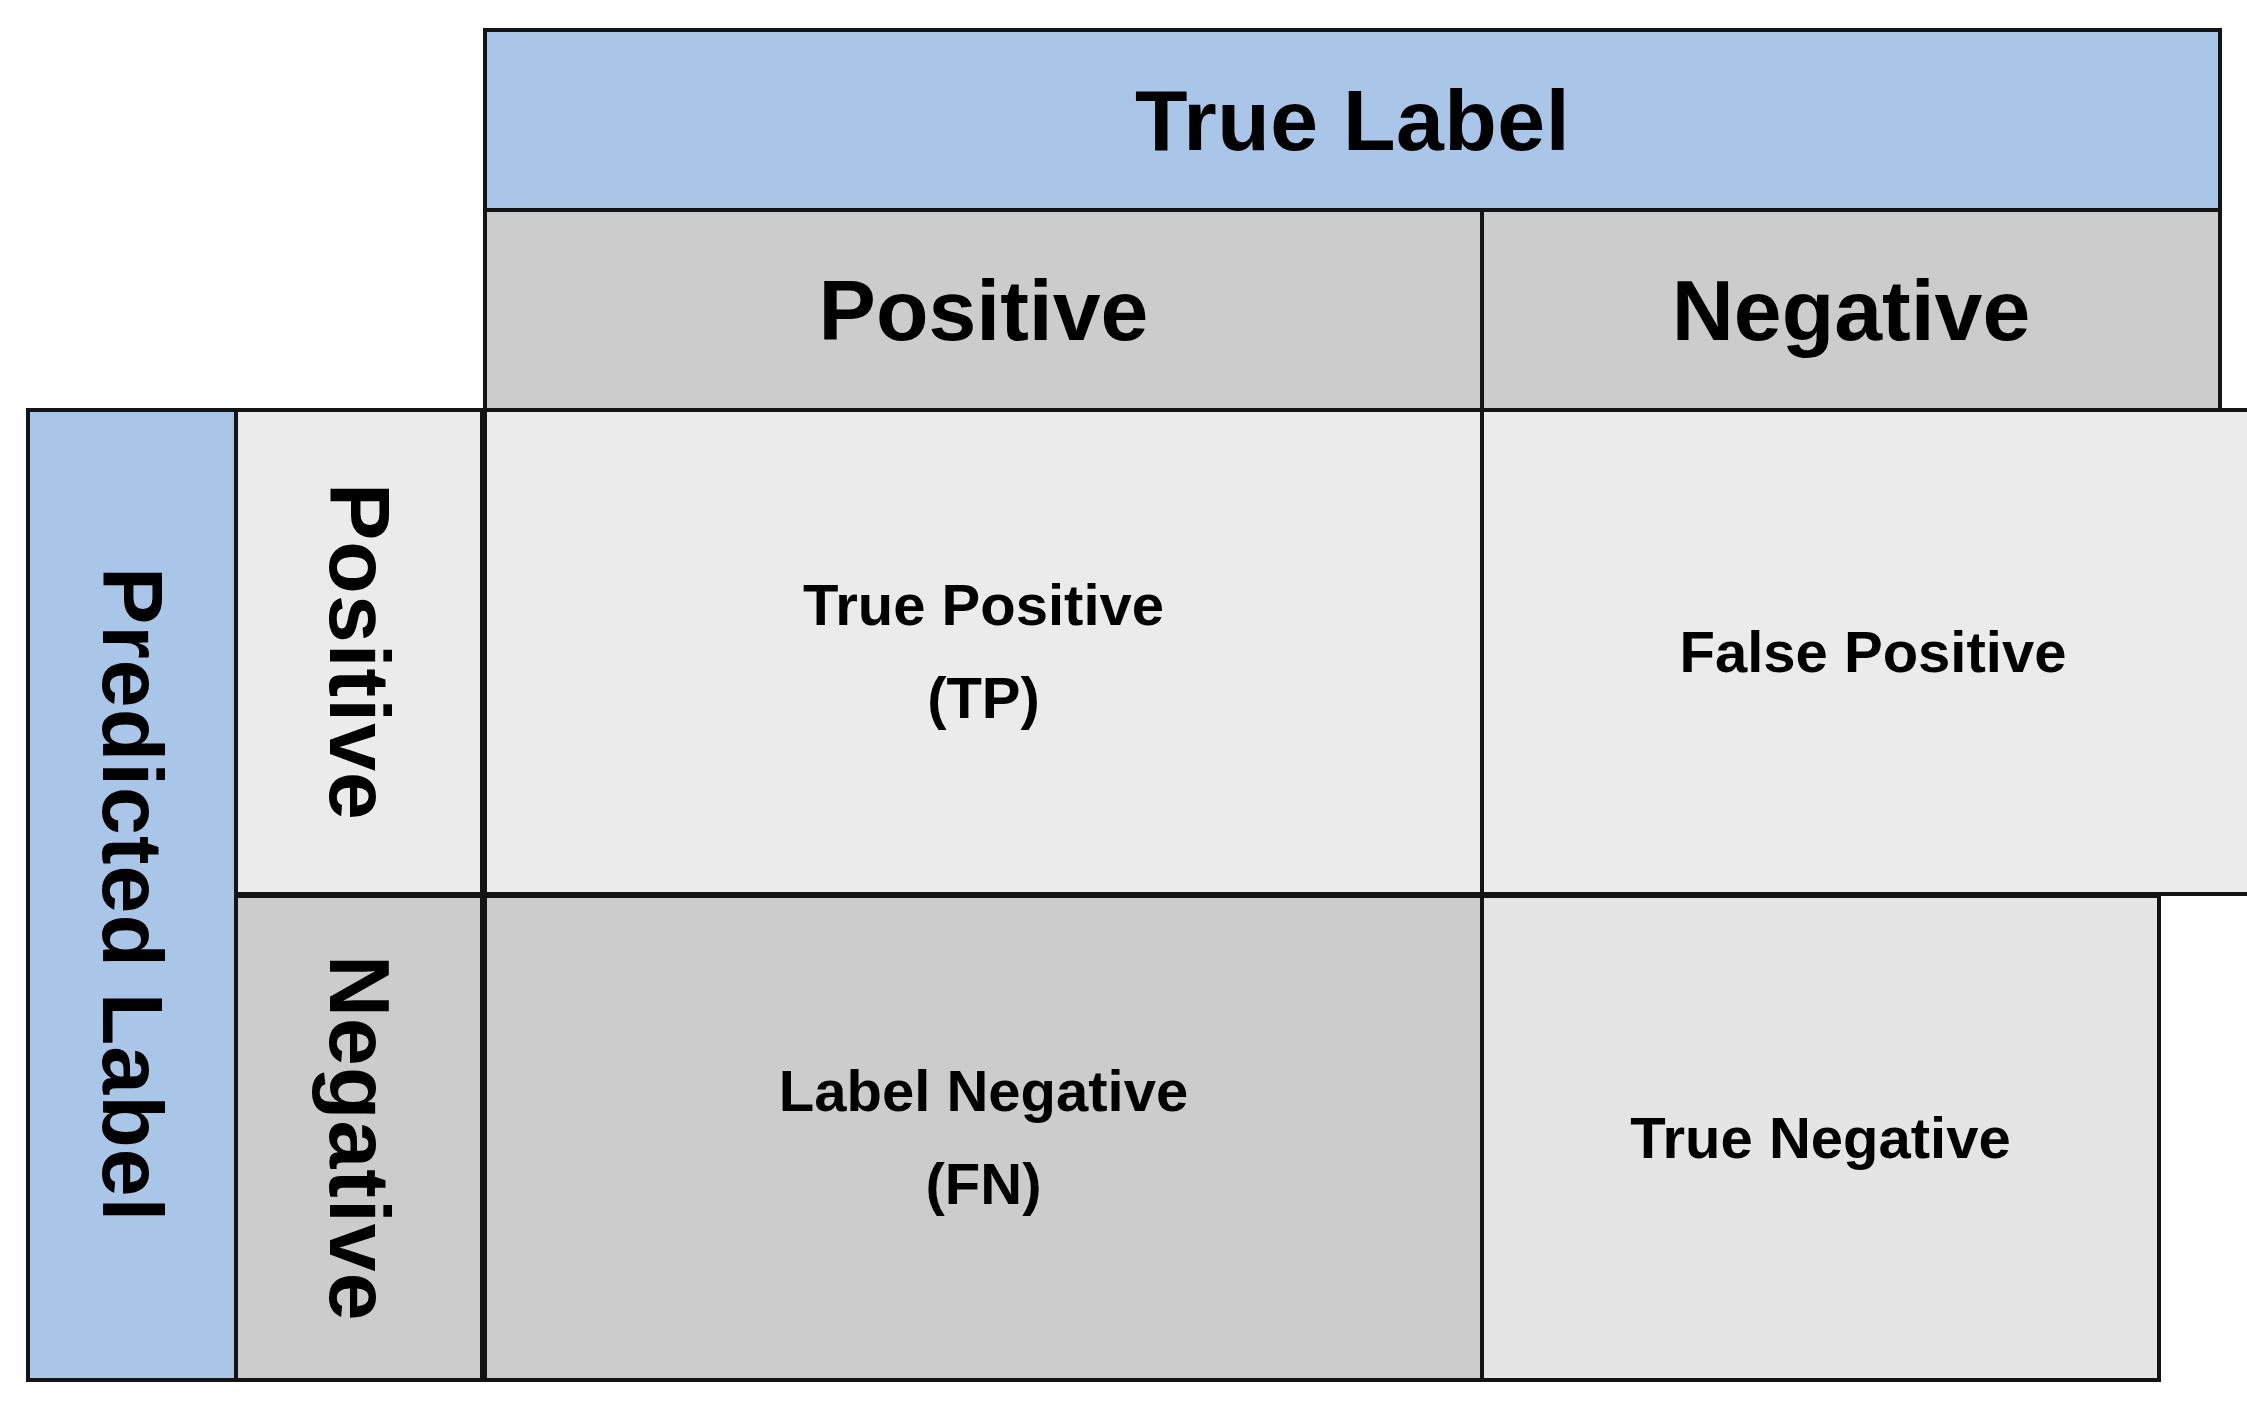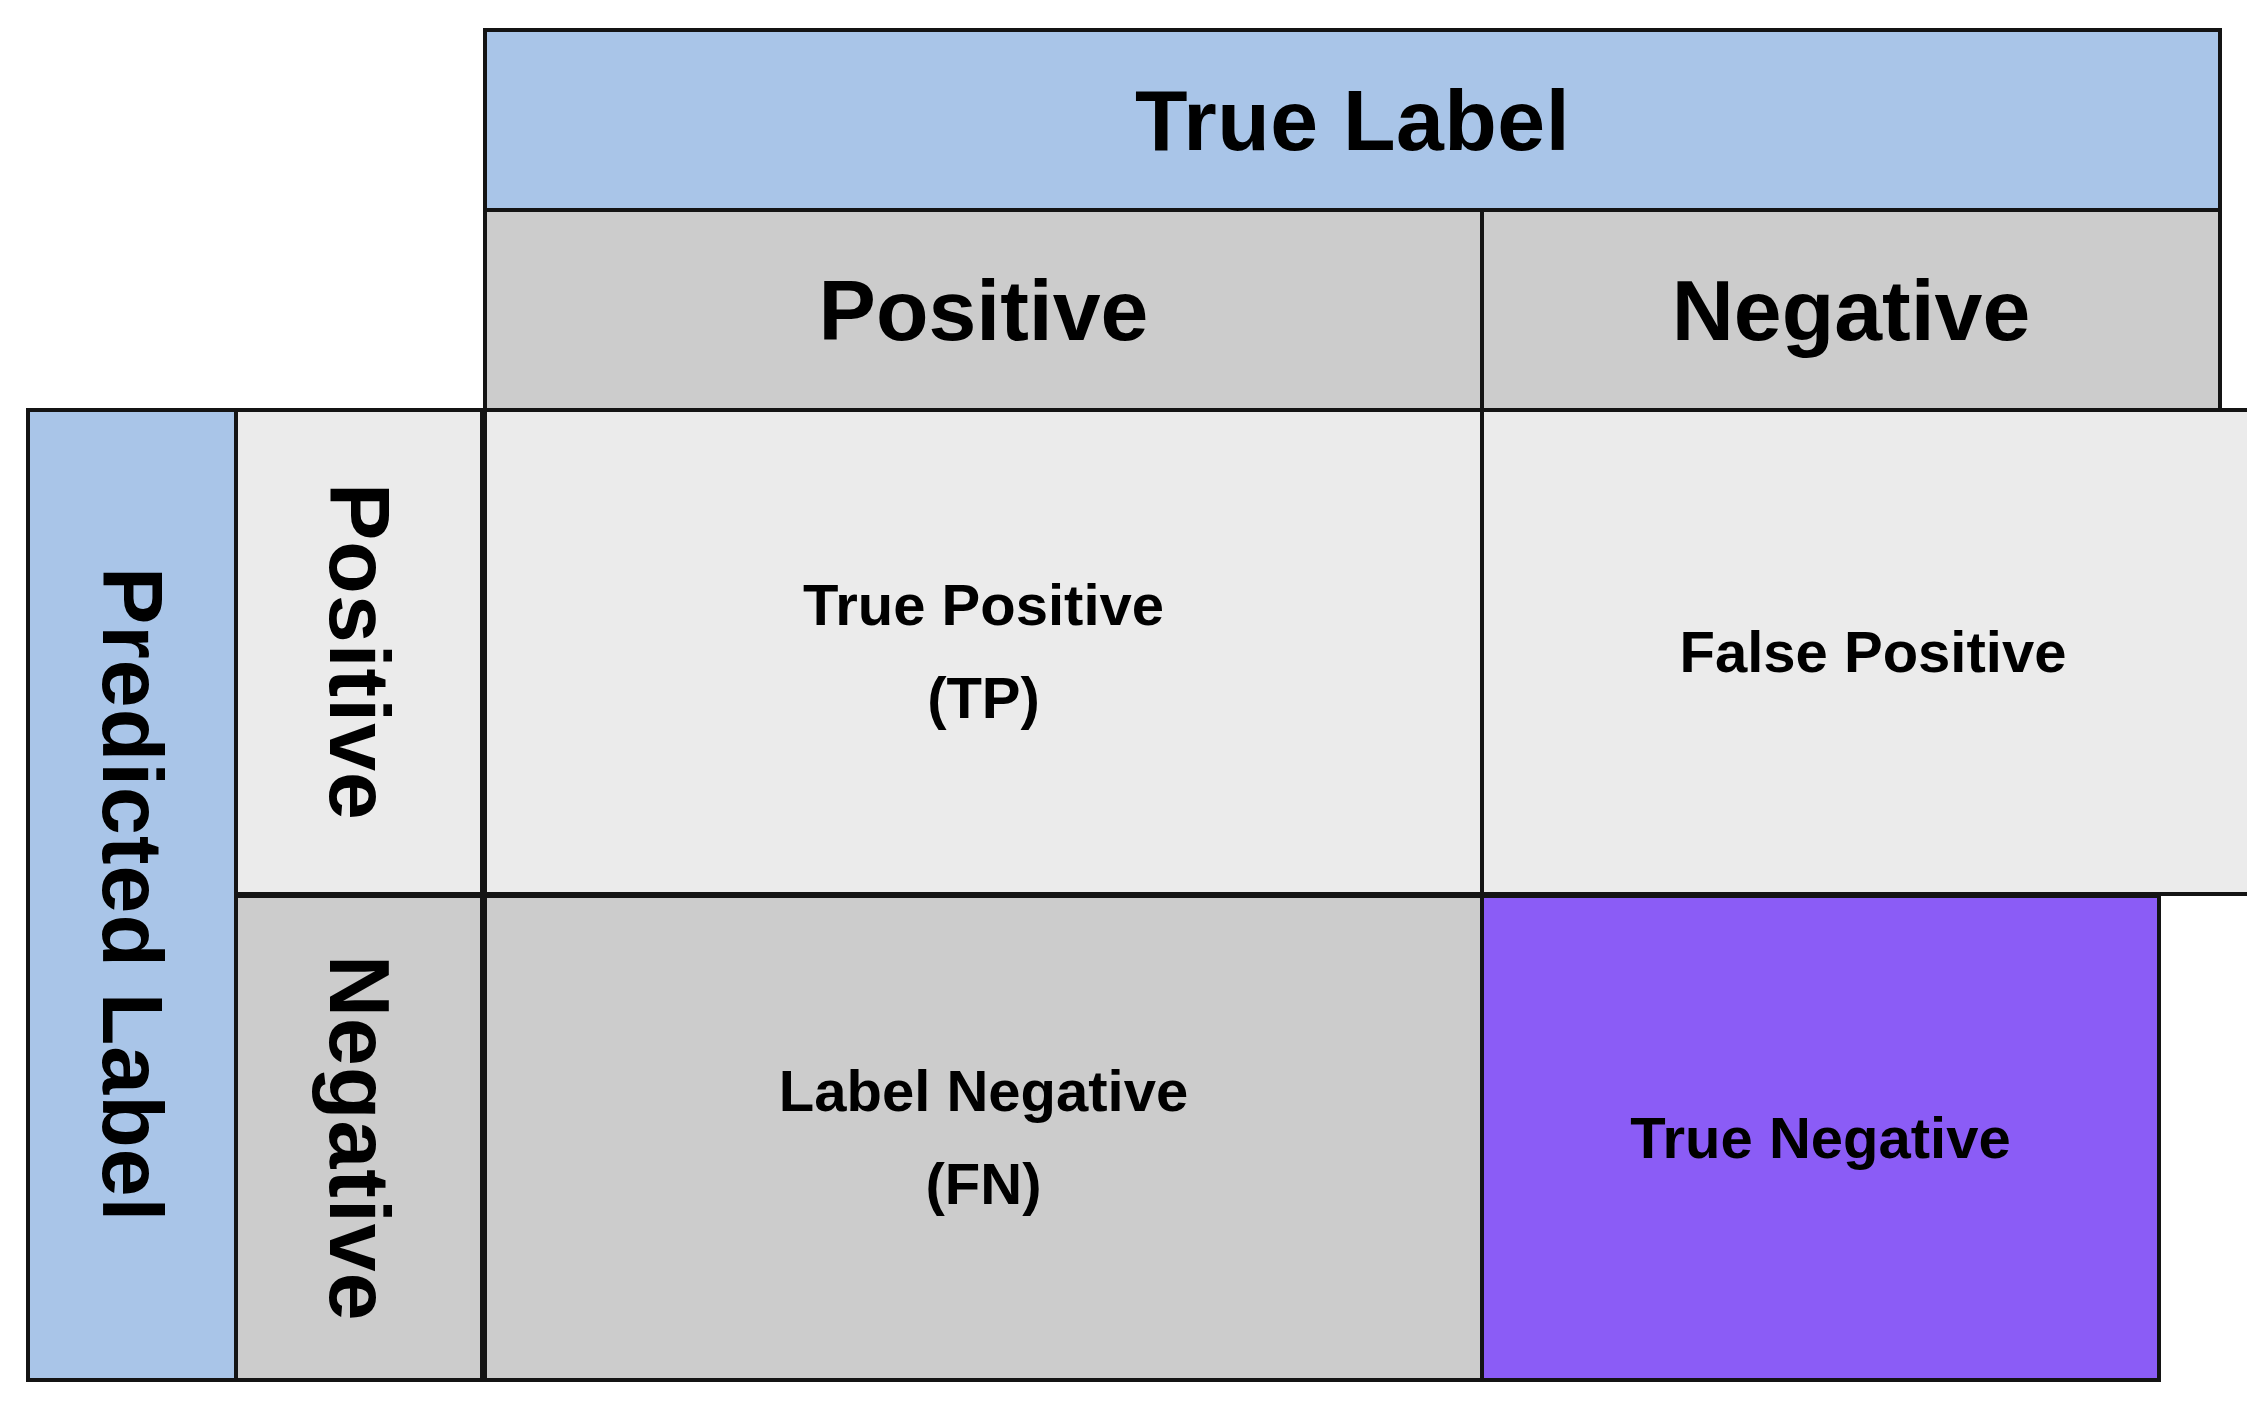--- a/index.html
+++ b/index.html
@@ -125,21 +125,21 @@
   #cell-fp {
     left: 1480px; top: 408px;  width: 786px;  height: 488px;
     background: #ebebeb;
   }
   #cell-fn {
     left: 483px;  top: 894px;  width: 1001px; height: 488px;
     background: #cccccc;
   }
   #cell-tn {
     left: 1480px; top: 894px;  width: 681px;  height: 488px;
-    background: #8b5cf6;
+    background: #e5e5e5;
   }
 </style>
 </head>
 <body>
 
 <div id="matrix-root">
 
   <div class="spacer"></div>
 
   <div class="cell" id="true-label-banner">

